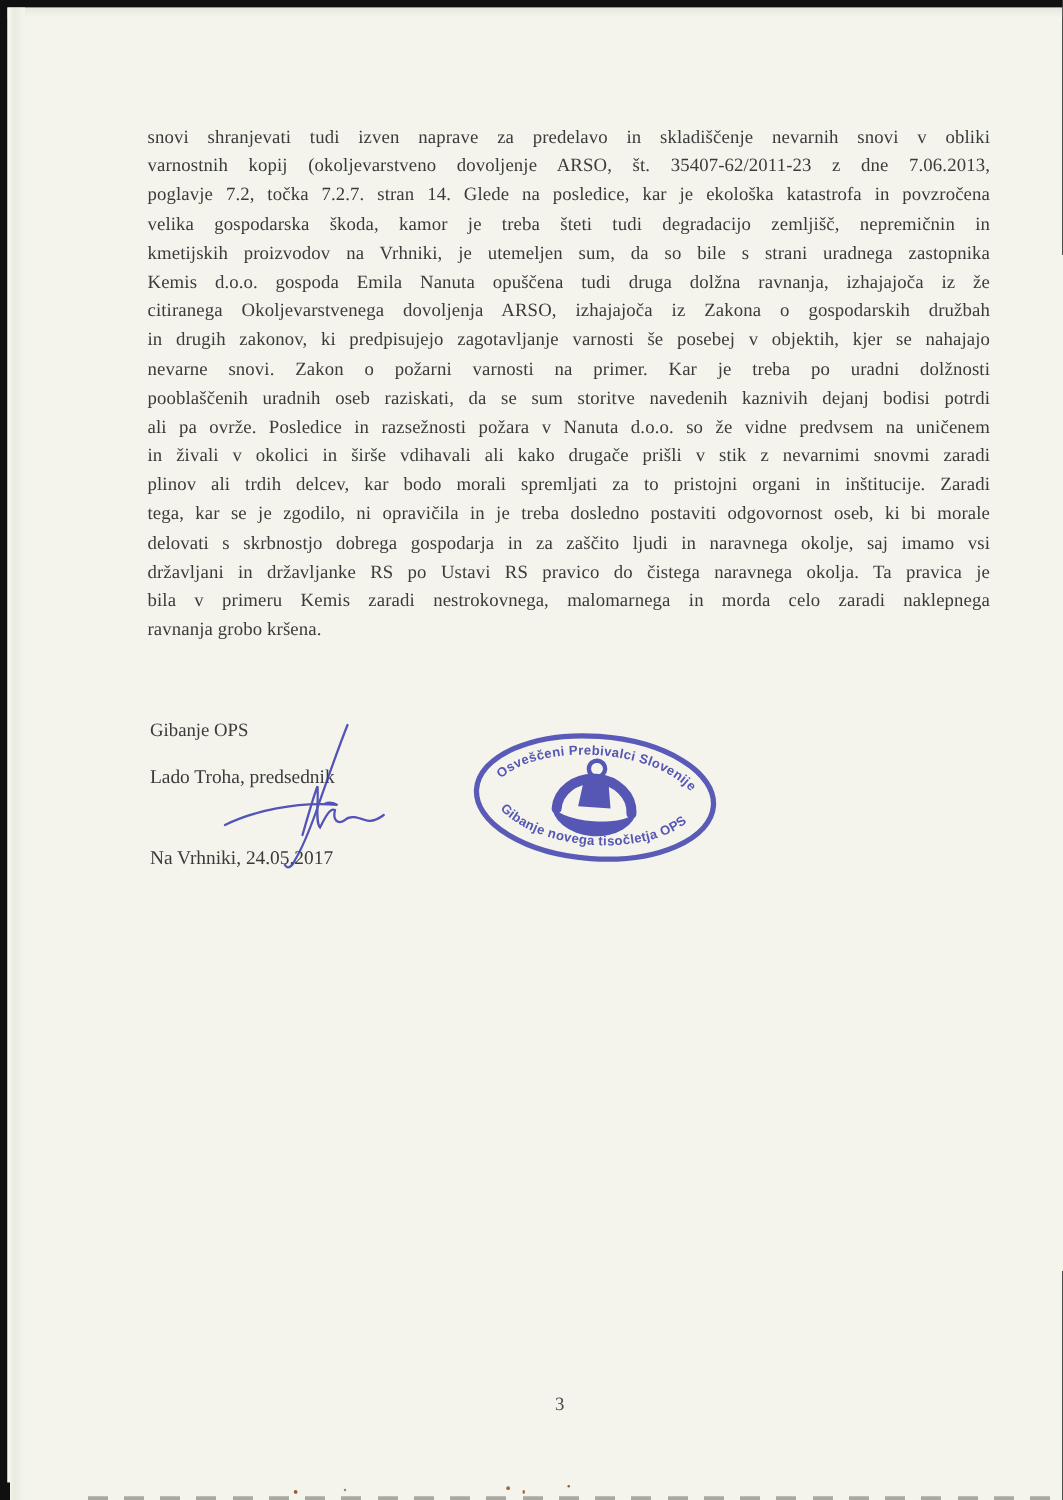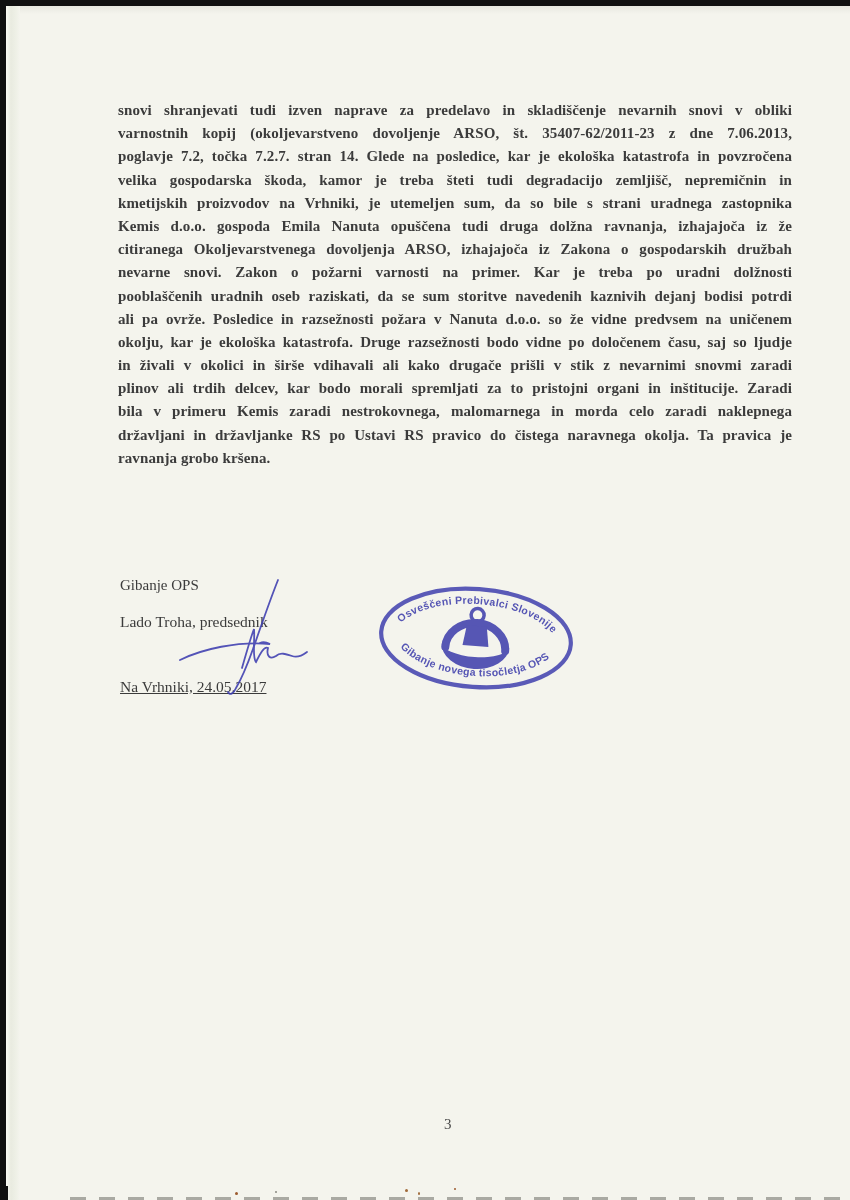--- a/index.html
+++ b/index.html
@@ -8,28 +8,28 @@
   .paper{position:absolute;left:6px;top:6px;width:844px;height:1194px;background:#f4f4ed;}
   .paper-edge-left{position:absolute;left:0;top:0;width:14px;height:100%;
         background:linear-gradient(90deg,#fbfbf4 0%,#e9ebe0 35%,#eef0e6 70%,#f4f4ed 100%);}
   .paper-edge-top{position:absolute;left:0;top:0;width:100%;height:8px;
         background:linear-gradient(180deg,#d9dbd2 0%,#f4f4ed 100%);opacity:.5;}
   .bottom-dashes{position:absolute;left:64px;bottom:0;right:0;height:3px;
         background:repeating-linear-gradient(90deg,rgba(95,95,88,.5) 0 16px,rgba(0,0,0,0) 16px 29px);}
   .corner-black{position:absolute;left:0;bottom:0;width:8px;height:14px;background:#101010;}
 
   .textblock{position:absolute;left:112px;top:93px;width:674px;color:#3b3b3b;
-        font-size:15px;letter-spacing:.1px;font-weight:bold;}
+        font-size:15px;letter-spacing:.1px;}
   .pline{height:23.2px;line-height:23.2px;white-space:nowrap;text-align:justify;
         text-align-last:justify;overflow:visible;}
   .pline.last{text-align-last:left;}
 
   .sig-org{position:absolute;left:114px;top:571px;font-size:15px;color:#3b3b3b;}
   .sig-name{position:absolute;left:114px;top:607px;font-size:15.5px;color:#3b3b3b;text-align:right;}
-  .sig-date{position:absolute;left:114px;top:672px;font-size:15.5px;color:#3b3b3b;text-decoration:underline;}
+  .sig-date{position:absolute;left:114px;top:672px;font-size:15.5px;color:#3b3b3b;}
   .sig-svg{position:absolute;left:160px;top:560px;width:150px;height:140px;}
 
   .stamp-svg{position:absolute;left:364px;top:570px;width:212px;height:124px;}
 
   .pagenum{position:absolute;left:438px;top:1110px;font-size:15px;color:#4a4a4a;}
 
   .speck{position:absolute;border-radius:50%;}
 </style>
 </head>
 <body>
@@ -40,28 +40,30 @@
     <div class="paper-edge-left"></div>
 
     <div class="textblock">
       <div class="pline">snovi shranjevati tudi izven naprave za predelavo in skladiščenje nevarnih snovi v obliki</div>
       <div class="pline">varnostnih kopij (okoljevarstveno dovoljenje ARSO, št. 35407-62/2011-23 z dne 7.06.2013,</div>
       <div class="pline">poglavje 7.2, točka 7.2.7. stran 14. Glede na posledice, kar je ekološka katastrofa in povzročena</div>
       <div class="pline">velika gospodarska škoda, kamor je treba šteti tudi degradacijo zemljišč, nepremičnin in</div>
       <div class="pline">kmetijskih proizvodov na Vrhniki, je utemeljen sum, da so bile s strani uradnega zastopnika</div>
       <div class="pline">Kemis d.o.o. gospoda Emila Nanuta opuščena tudi druga dolžna ravnanja, izhajajoča iz že</div>
       <div class="pline">citiranega Okoljevarstvenega dovoljenja ARSO, izhajajoča iz Zakona o gospodarskih družbah</div>
+      <div class="pline">in drugih zakonov, ki predpisujejo zagotavljanje varnosti še posebej v objektih, kjer se nahajajo</div>
       <div class="pline">nevarne snovi. Zakon o požarni varnosti na primer. Kar je treba po uradni dolžnosti</div>
       <div class="pline">pooblaščenih uradnih oseb raziskati, da se sum storitve navedenih kaznivih dejanj bodisi potrdi</div>
       <div class="pline">ali pa ovrže. Posledice in razsežnosti požara v Nanuta d.o.o. so že vidne predvsem na uničenem</div>
-      <div class="pline">okolju, kar je ekološka katastrofa. Druge razsežnosti bodo vidne po določenem času, saj so ljudje</div>
       <div class="pline">in živali v okolici in širše vdihavali ali kako drugače prišli v stik z nevarnimi snovmi zaradi</div>
       <div class="pline">plinov ali trdih delcev, kar bodo morali spremljati za to pristojni organi in inštitucije. Zaradi</div>
+      <div class="pline">tega, kar se je zgodilo, ni opravičila in je treba dosledno postaviti odgovornost oseb, ki bi morale</div>
+      <div class="pline">delovati s skrbnostjo dobrega gospodarja in za zaščito ljudi in naravnega okolje, saj imamo vsi</div>
+      <div class="pline">državljani in državljanke RS po Ustavi RS pravico do čistega naravnega okolja. Ta pravica je</div>
       <div class="pline">bila v primeru Kemis zaradi nestrokovnega, malomarnega in morda celo zaradi naklepnega</div>
-      <div class="pline">državljani in državljanke RS po Ustavi RS pravico do čistega naravnega okolja. Ta pravica je</div>
       <div class="pline last">ravnanja grobo kršena.</div>
     </div>
 
     <div class="sig-org">Gibanje OPS</div>
     <div class="sig-name">Lado Troha, predsednik</div>
     <div class="sig-date">Na Vrhniki, 24.05.2017</div>
 
     <svg class="sig-svg" viewBox="0 0 150 140">
       <g fill="none" stroke="#3d3db0" stroke-width="1.8" stroke-linecap="round" opacity="0.88">
         <path d="M112,14 C104,34 95,60 87,83 C82,97 76,112 70,122 C68,127 64,130 62,126"></path>

